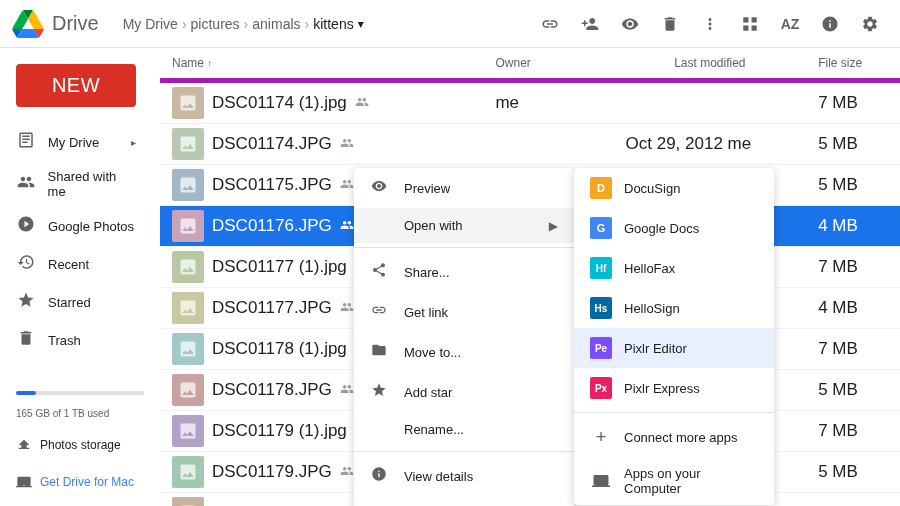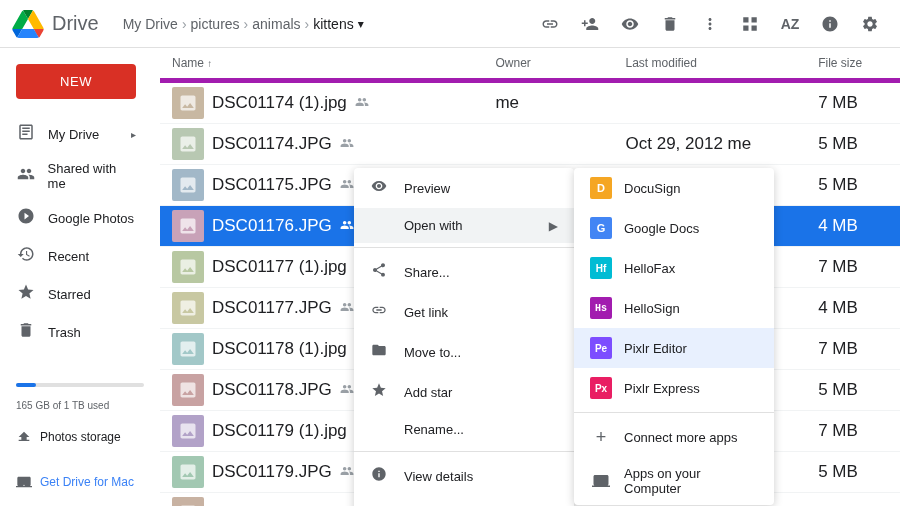--- a/index.html
+++ b/index.html
@@ -85,21 +85,21 @@
       overflow-y: auto;
     }
     .new-btn {
       margin: 8px 16px 16px 16px;
       background: #d93025;
       color: #fff;
       border: none;
       border-radius: 4px;
       padding: 10px 0;
       width: 120px;
-      font-size: 13px;
+      font-size: 20px;
       font-weight: 500;
       cursor: pointer;
       letter-spacing: 0.5px;
     }
     .sidebar-item {
       display: flex;
       align-items: center;
       gap: 12px;
       padding: 8px 16px;
       cursor: pointer;
@@ -433,21 +433,21 @@
 
   <div class="content">
     <table class="file-table">
       <thead>
         <tr>
           <th style="width:340px;">
             <span>Name</span>
             <span class="sort-arrow"> ↑</span>
           </th>
           <th style="width:140px;">Owner</th>
-          <th style="width:210px;">Last modified</th>
+          <th style="width:210px;text-align:center;">Last modified</th>
           <th style="width:100px;">File size</th>
         </tr>
       </thead>
       <tbody id="file-tbody">
 
       <tr class="file-row">
             <td>
     <div class="file-name-cell">
       <div class="file-thumb" style="background:#c8b8a2;">
         <svg width="20" height="20" viewBox="0 0 24 24" fill="rgba(255,255,255,0.7)">
@@ -723,21 +723,21 @@
         </div>
         <div class="submenu-item">
           <div class="submenu-icon" style="background:#4285f4; color:#fff; font-size:11px; font-weight:bold;">G</div>
           <span>Google Docs</span>
         </div>
         <div class="submenu-item">
           <div class="submenu-icon" style="background:#00bcd4; color:#fff; font-size:10px; font-weight:bold;">Hf</div>
           <span>HelloFax</span>
         </div>
         <div class="submenu-item">
-          <div class="submenu-icon" style="background:#a21caf; color:#fff; font-size:10px; font-weight:bold;font-family:Liberation Mono, monospace;">Hs</div>
+          <div class="submenu-icon" style="background:#0369a1; color:#fff; font-size:10px; font-weight:bold;">Hs</div>
           <span>HelloSign</span>
         </div>
         <div class="submenu-item highlighted">
           <div class="submenu-icon" style="background:#7c4dff; color:#fff; font-size:10px; font-weight:bold;">Pe</div>
           <span>Pixlr Editor</span>
         </div>
         <div class="submenu-item">
           <div class="submenu-icon" style="background:#e91e63; color:#fff; font-size:10px; font-weight:bold;">Px</div>
           <span>Pixlr Express</span>
         </div>

